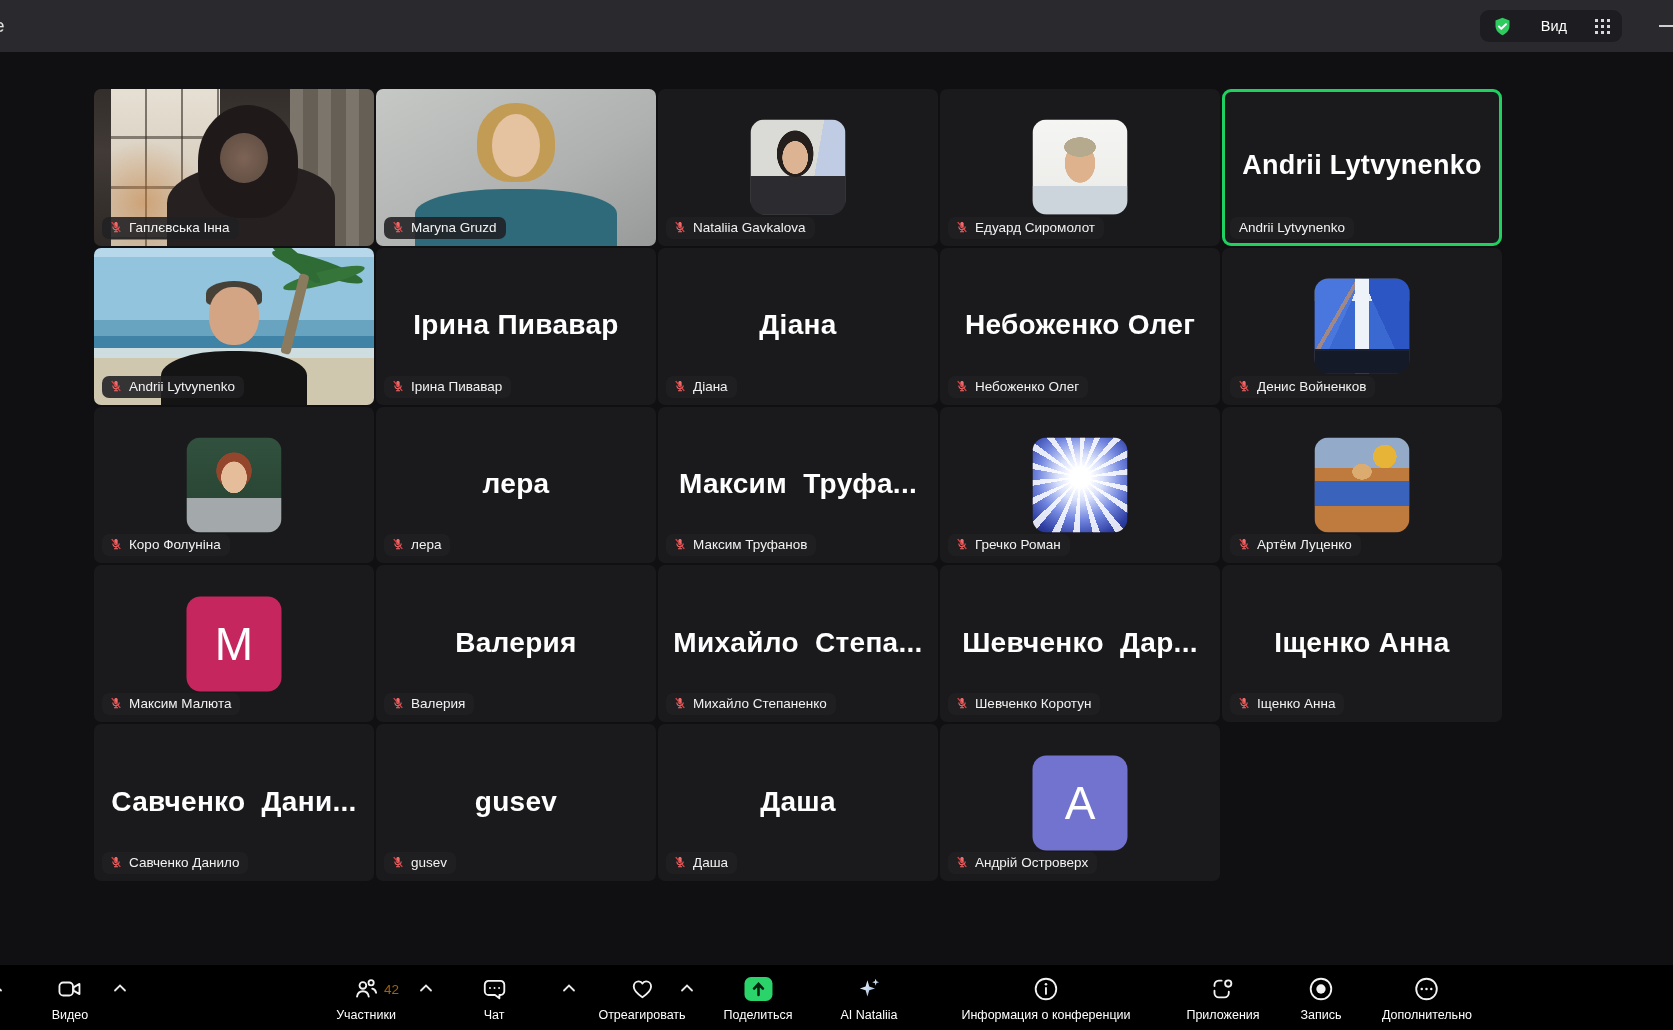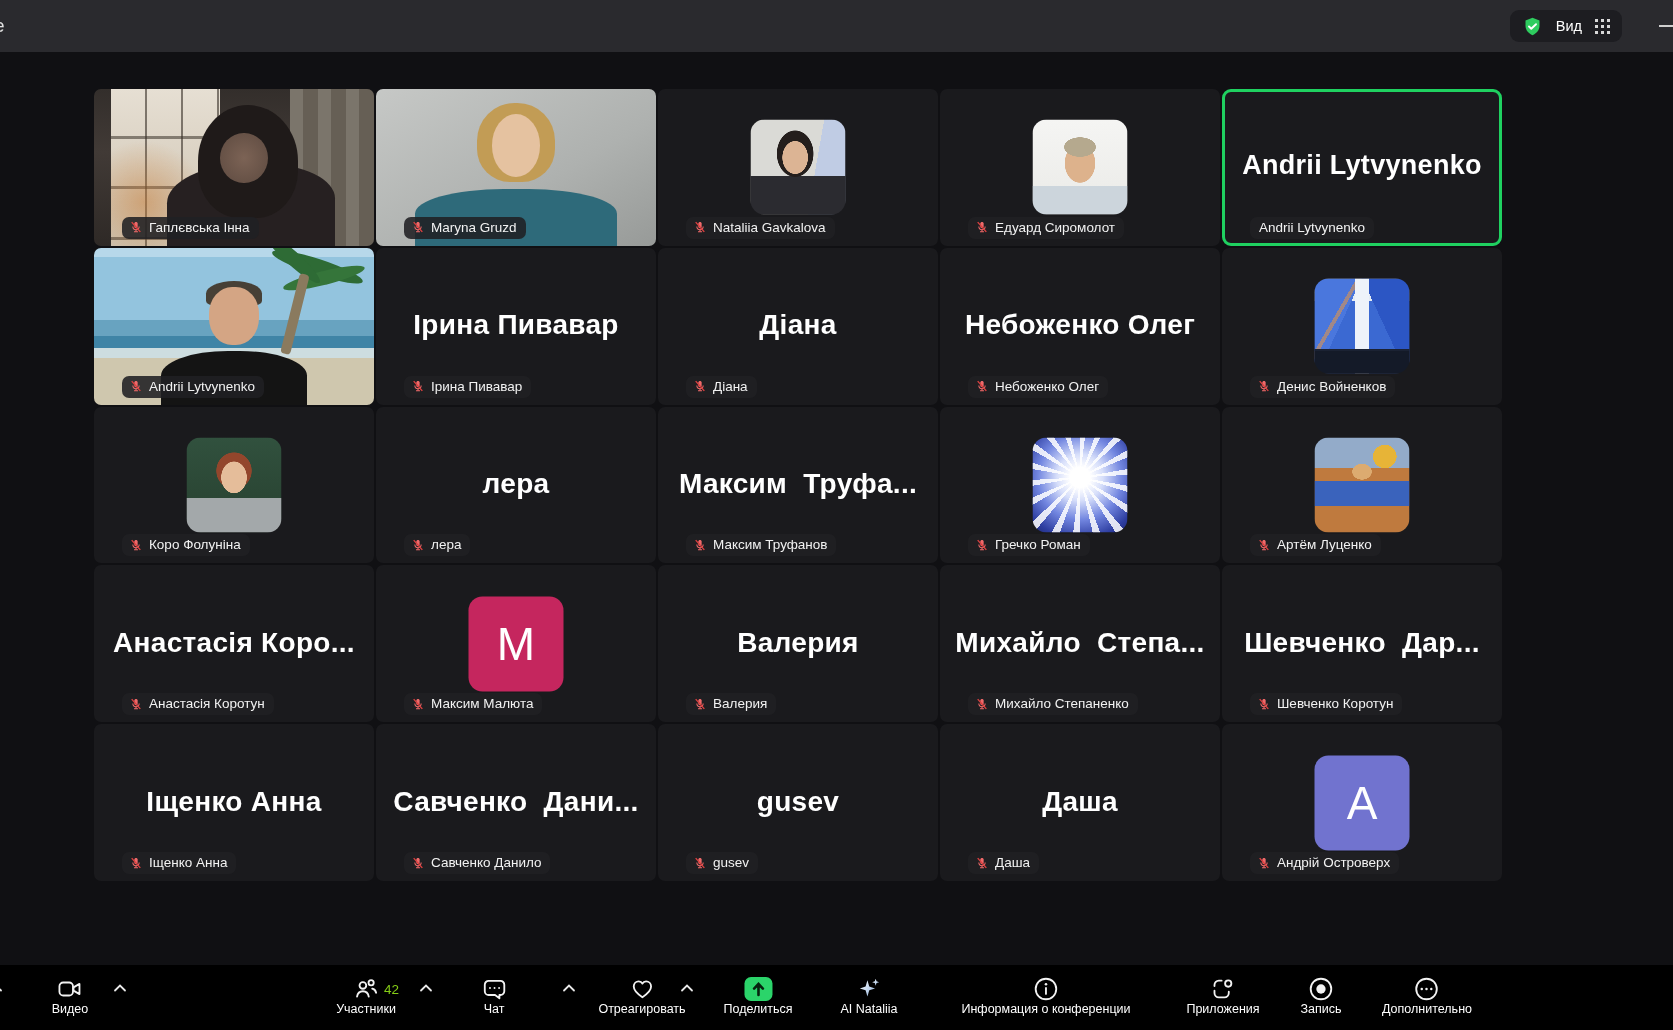--- a/index.html
+++ b/index.html
@@ -3,41 +3,41 @@
 <meta charset="utf-8">
 <style>
   html,body{margin:0;padding:0;background:#000;}
   body{width:1673px;height:1030px;position:relative;overflow:hidden;
        font-family:"Liberation Sans",sans-serif;color:#fff;}
 
   
   .titlebar{position:absolute;top:0;left:0;right:0;height:52px;background:#2a2a2e;}
   .title-frag{position:absolute;left:-6px;top:15px;font-size:19px;color:#e2e2e2;}
   .view-pill{position:absolute;right:51px;top:10px;height:32px;background:#1d1d21;
-             border-radius:9px;display:flex;align-items:center;gap:13px;padding:0 12px;cursor:default;}
+             border-radius:9px;display:flex;align-items:center;gap:28px;padding:0 12px;cursor:default;}
   .view-label{font-size:14.5px;color:#fff;}
   .grid-icon{width:15px;height:15px;position:relative;}
   .grid-icon i{position:absolute;width:3px;height:3px;background:#d8d8d8;}
   .win-minimize{position:absolute;right:-3px;top:25px;width:17px;height:2px;background:#cfcfcf;}
 
   
   .stage{position:absolute;top:52px;left:0;right:0;height:913px;background:#101013;}
   .pgrid{position:absolute;left:94px;top:37px;width:1408px;height:792px;
          display:grid;grid-template-columns:repeat(5,1fr);grid-template-rows:repeat(5,1fr);gap:2px;}
 
   .tile{position:relative;background:#1a1a1d;border-radius:7px;overflow:hidden;cursor:default;}
   .tile.active{outline:3px solid #1fd160;outline-offset:-3px;border-radius:9px;}
 
   .cname{position:absolute;left:0;right:0;top:50%;transform:translateY(-54%);
          text-align:center;font-size:28px;font-weight:700;color:#fff;white-space:pre;letter-spacing:.3px;}
   .tile.active .cname{font-size:27px;}
 
-  .plabel{position:absolute;left:8px;bottom:7px;display:flex;align-items:center;gap:6px;
+  .plabel{position:absolute;left:8px;bottom:7px;display:flex;align-items:flex-start;gap:6px;
           background:rgba(32,32,35,.88);border-radius:7px;padding:3px 9px 4px 7px;
-          font-size:13.5px;color:#f2f2f2;white-space:nowrap;max-width:92%;margin-left:20px;}
+          font-size:13.5px;color:#f2f2f2;white-space:nowrap;max-width:92%;}
   .plabel.nomic{padding-left:9px;}
 
   
   .ava{position:absolute;left:50%;top:50%;transform:translate(-50%,-50%);
        width:95px;height:95px;border-radius:14px;overflow:hidden;}
   .ava.letter{display:flex;align-items:center;justify-content:center;
               font-size:46px;font-weight:500;color:#fff;}
 
   .vis-eduard{background:
     radial-gradient(ellipse 26px 16px at 50% 29%, #b5a98e 0 60%, transparent 62%),
@@ -96,24 +96,24 @@
   .vis-beach .p2{left:67%;top:15%;width:30%;height:9%;border-radius:50%;background:#35753a;transform:rotate(-14deg);}
   .vis-beach .p3{left:58%;top:2%;width:26%;height:9%;border-radius:50%;background:#2e6b35;transform:rotate(42deg);}
   .vis-beach .trunk{left:70%;top:16%;width:3.5%;height:52%;background:#8a7a5e;border-radius:4px;transform:rotate(14deg);}
   .vis-beach .bod-b{left:24%;bottom:0;width:52%;height:34%;border-radius:46% 46% 0 0;background:#141414;}
   .vis-beach .hair-b{left:40%;top:21%;width:20%;height:16%;border-radius:50% 50% 20% 20%;background:#474036;}
   .vis-beach .hed-b{left:41%;top:25%;width:18%;height:37%;border-radius:46%;background:#d4a584;}
 
   
   .toolbar{position:absolute;top:965px;left:0;right:0;height:65px;background:#000;}
   .titem{position:absolute;top:0;transform:translateX(-50%);display:flex;flex-direction:column;
-         align-items:center;padding-top:11px;cursor:default;}
+         align-items:center;padding-top:11px;gap:6px;cursor:default;}
   .tlabel{font-size:12.5px;color:#fff;white-space:nowrap;}
   .tchev{position:absolute;top:19px;transform:translateX(-50%);}
-  .tbadge{position:absolute;top:17px;left:384px;font-size:13.5px;color:#84cc16;}
+  .tbadge{position:absolute;top:17px;left:384px;font-size:13.5px;color:#a16207;}
   svg{display:block;}
 </style>
 </head>
 <body>
 
 <div class="titlebar">
   <div class="title-frag">e</div>
   <div class="view-pill">
     <svg width="21" height="21" viewBox="0 0 24 24">
       <path d="M12 2l8 3v6c0 5-3.4 8.6-8 11-4.6-2.4-8-6-8-11V5z" fill="#2ecc5f"></path>
@@ -331,33 +331,20 @@
     <path d="M8 2.2c-1.1 0-1.9.8-1.9 1.9v3.4c0 1.1.8 1.9 1.9 1.9s1.9-.8 1.9-1.9V4.1C9.9 3 9.1 2.2 8 2.2z" fill="#ef6a6a"></path>
     <path d="M4.4 7.5c0 2 1.6 3.6 3.6 3.6s3.6-1.6 3.6-3.6" stroke="#ef6a6a" fill="none" stroke-width="1.2"></path>
     <line x1="8" y1="11.2" x2="8" y2="13.4" stroke="#ef6a6a" stroke-width="1.2"></line>
     <line x1="5.7" y1="13.5" x2="10.3" y2="13.5" stroke="#ef6a6a" stroke-width="1.2"></line>
     <line x1="3.1" y1="2.4" x2="12.9" y2="13.6" stroke="#dd4040" stroke-width="1.6"></line>
   </svg>
           <div class="span">Артём Луценко</div>
         </div>
       </div>
       <div class="tile">
-        <div class="cname">Анастасія Коро...</div>
-        <div class="plabel">
-          <svg width="14" height="14" viewBox="0 0 16 16">
-    <path d="M8 2.2c-1.1 0-1.9.8-1.9 1.9v3.4c0 1.1.8 1.9 1.9 1.9s1.9-.8 1.9-1.9V4.1C9.9 3 9.1 2.2 8 2.2z" fill="#ef6a6a"></path>
-    <path d="M4.4 7.5c0 2 1.6 3.6 3.6 3.6s3.6-1.6 3.6-3.6" stroke="#ef6a6a" fill="none" stroke-width="1.2"></path>
-    <line x1="8" y1="11.2" x2="8" y2="13.4" stroke="#ef6a6a" stroke-width="1.2"></line>
-    <line x1="5.7" y1="13.5" x2="10.3" y2="13.5" stroke="#ef6a6a" stroke-width="1.2"></line>
-    <line x1="3.1" y1="2.4" x2="12.9" y2="13.6" stroke="#dd4040" stroke-width="1.6"></line>
-  </svg>
-          <div class="span">Анастасія Коротун</div>
-        </div>
-      </div>
-      <div class="tile">
         <div class="ava letter" style="background: rgb(197, 38, 94);">M</div>
         <div class="plabel">
           <svg width="14" height="14" viewBox="0 0 16 16">
     <path d="M8 2.2c-1.1 0-1.9.8-1.9 1.9v3.4c0 1.1.8 1.9 1.9 1.9s1.9-.8 1.9-1.9V4.1C9.9 3 9.1 2.2 8 2.2z" fill="#ef6a6a"></path>
     <path d="M4.4 7.5c0 2 1.6 3.6 3.6 3.6s3.6-1.6 3.6-3.6" stroke="#ef6a6a" fill="none" stroke-width="1.2"></path>
     <line x1="8" y1="11.2" x2="8" y2="13.4" stroke="#ef6a6a" stroke-width="1.2"></line>
     <line x1="5.7" y1="13.5" x2="10.3" y2="13.5" stroke="#ef6a6a" stroke-width="1.2"></line>
     <line x1="3.1" y1="2.4" x2="12.9" y2="13.6" stroke="#dd4040" stroke-width="1.6"></line>
   </svg>
           <div class="span">Максим Малюта</div>

